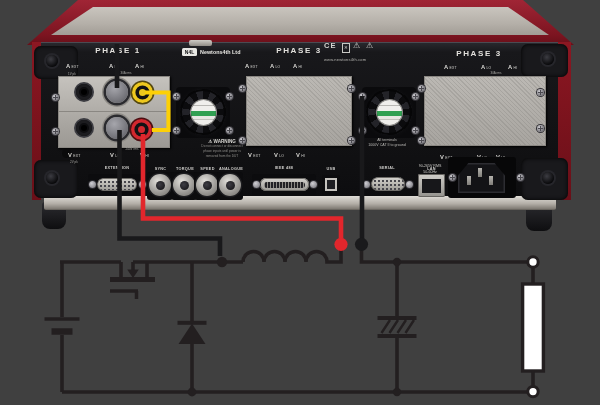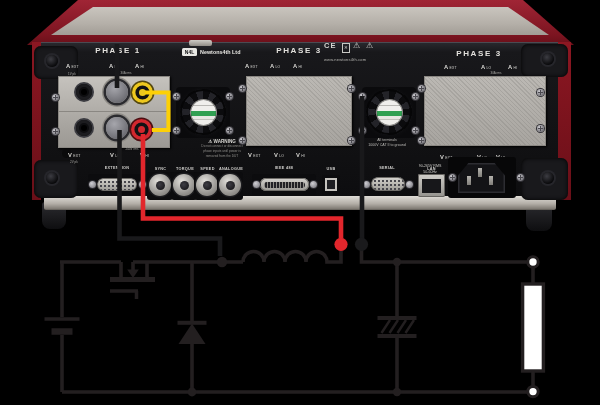--- a/index.html
+++ b/index.html
@@ -1,16 +1,16 @@
 <!DOCTYPE html>
 <html><head>
 <meta charset="utf-8">
 <style>
   html,body{margin:0;padding:0;background:#fff;}
-  .c{position:relative;width:600px;height:405px;background:#000000;overflow:hidden;
+  .c{position:relative;width:600px;height:405px;background:#404040;overflow:hidden;
      font-family:"Liberation Sans",sans-serif;}
   
   .case-red{position:absolute;left:0;top:0;width:600px;height:50px;
     clip-path:polygon(78px 0px,523px 0px,574px 45px,27px 45px);
     background:linear-gradient(180deg,#a02535,#7c1420 70%,#5e0e16);}
   .case-top{position:absolute;left:0;top:0;width:600px;height:40px;
     clip-path:polygon(93px 7px,508px 7px,549px 35px,51px 35px);
     background:linear-gradient(180deg,#d2cec7,#b4afa8 60%,#99948d);}
   .sliver{position:absolute;top:42px;height:158px;background:linear-gradient(180deg,#8c1722,#6a0f18);}
   .panel{position:absolute;left:41px;top:42px;width:517px;height:156px;

